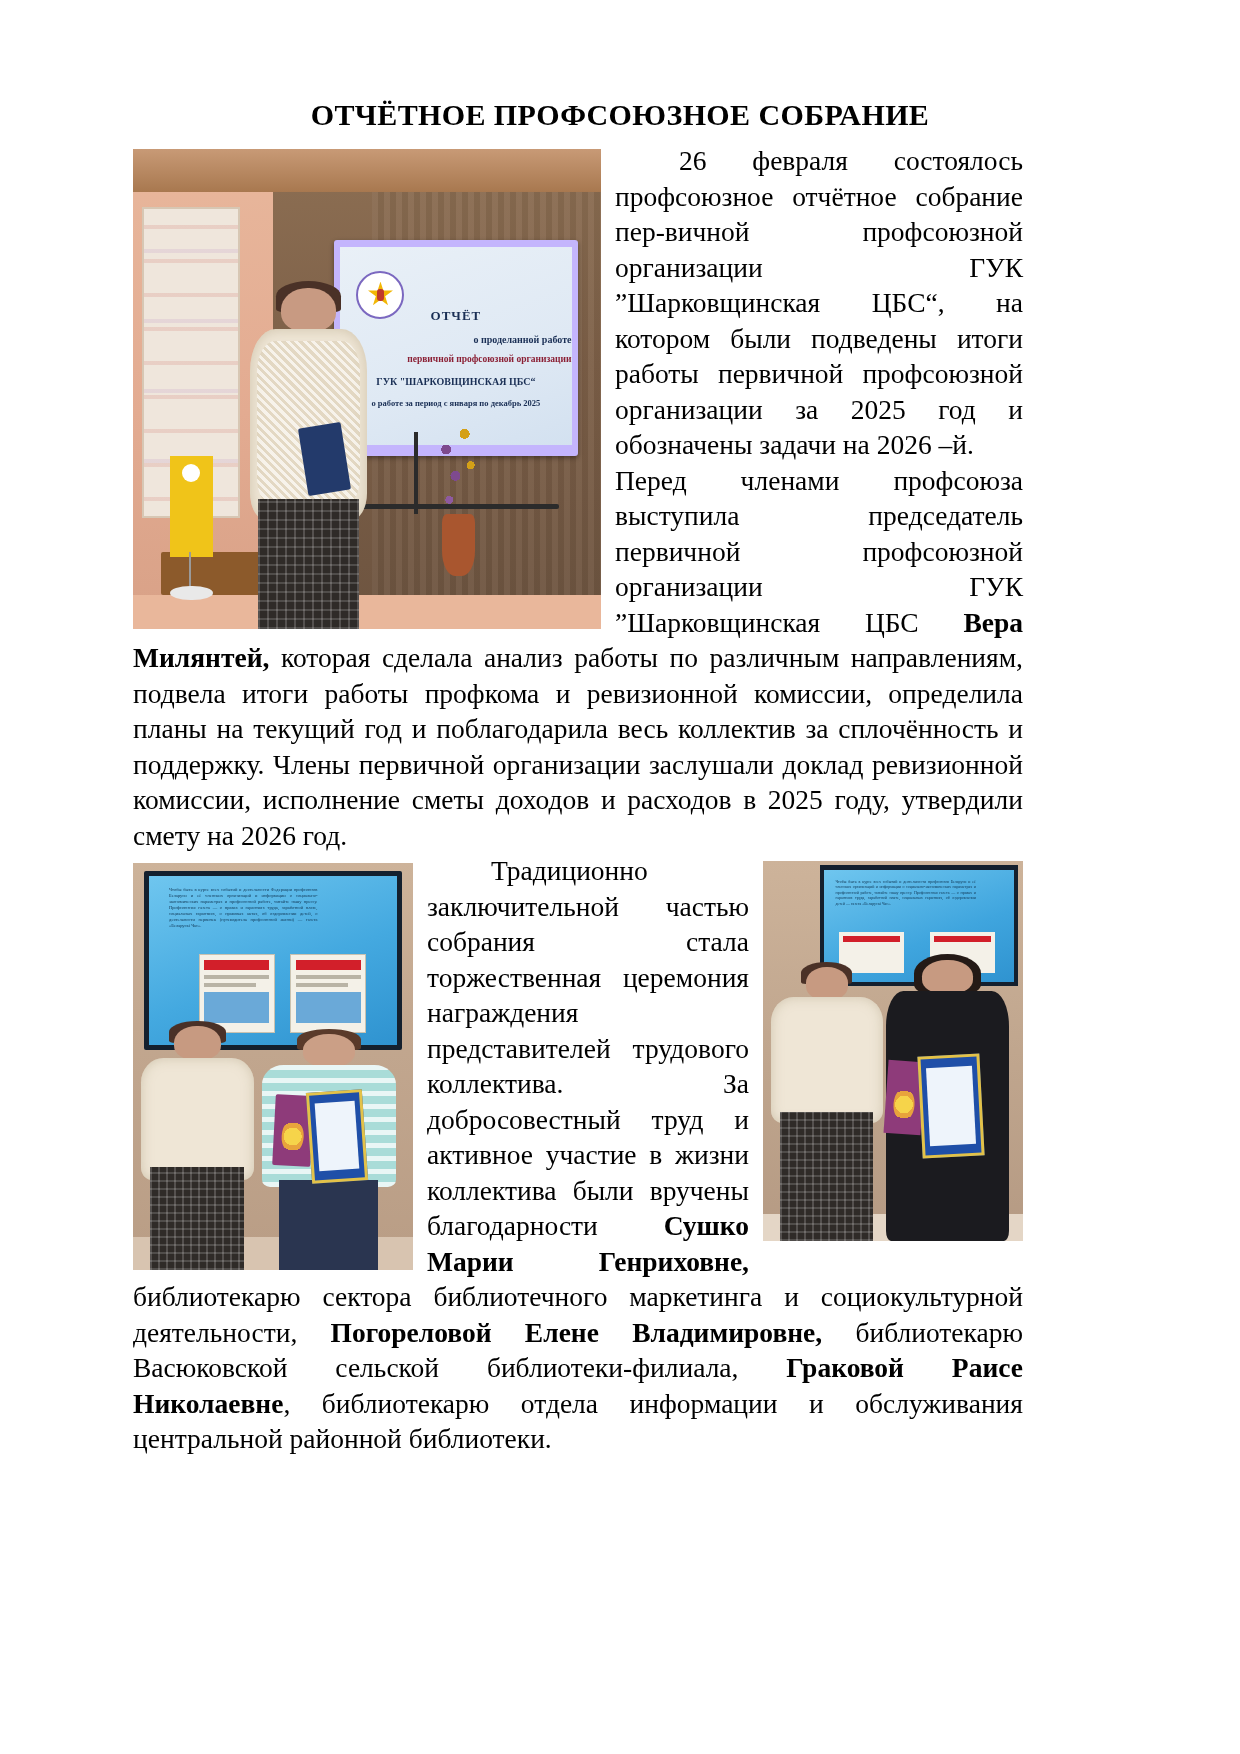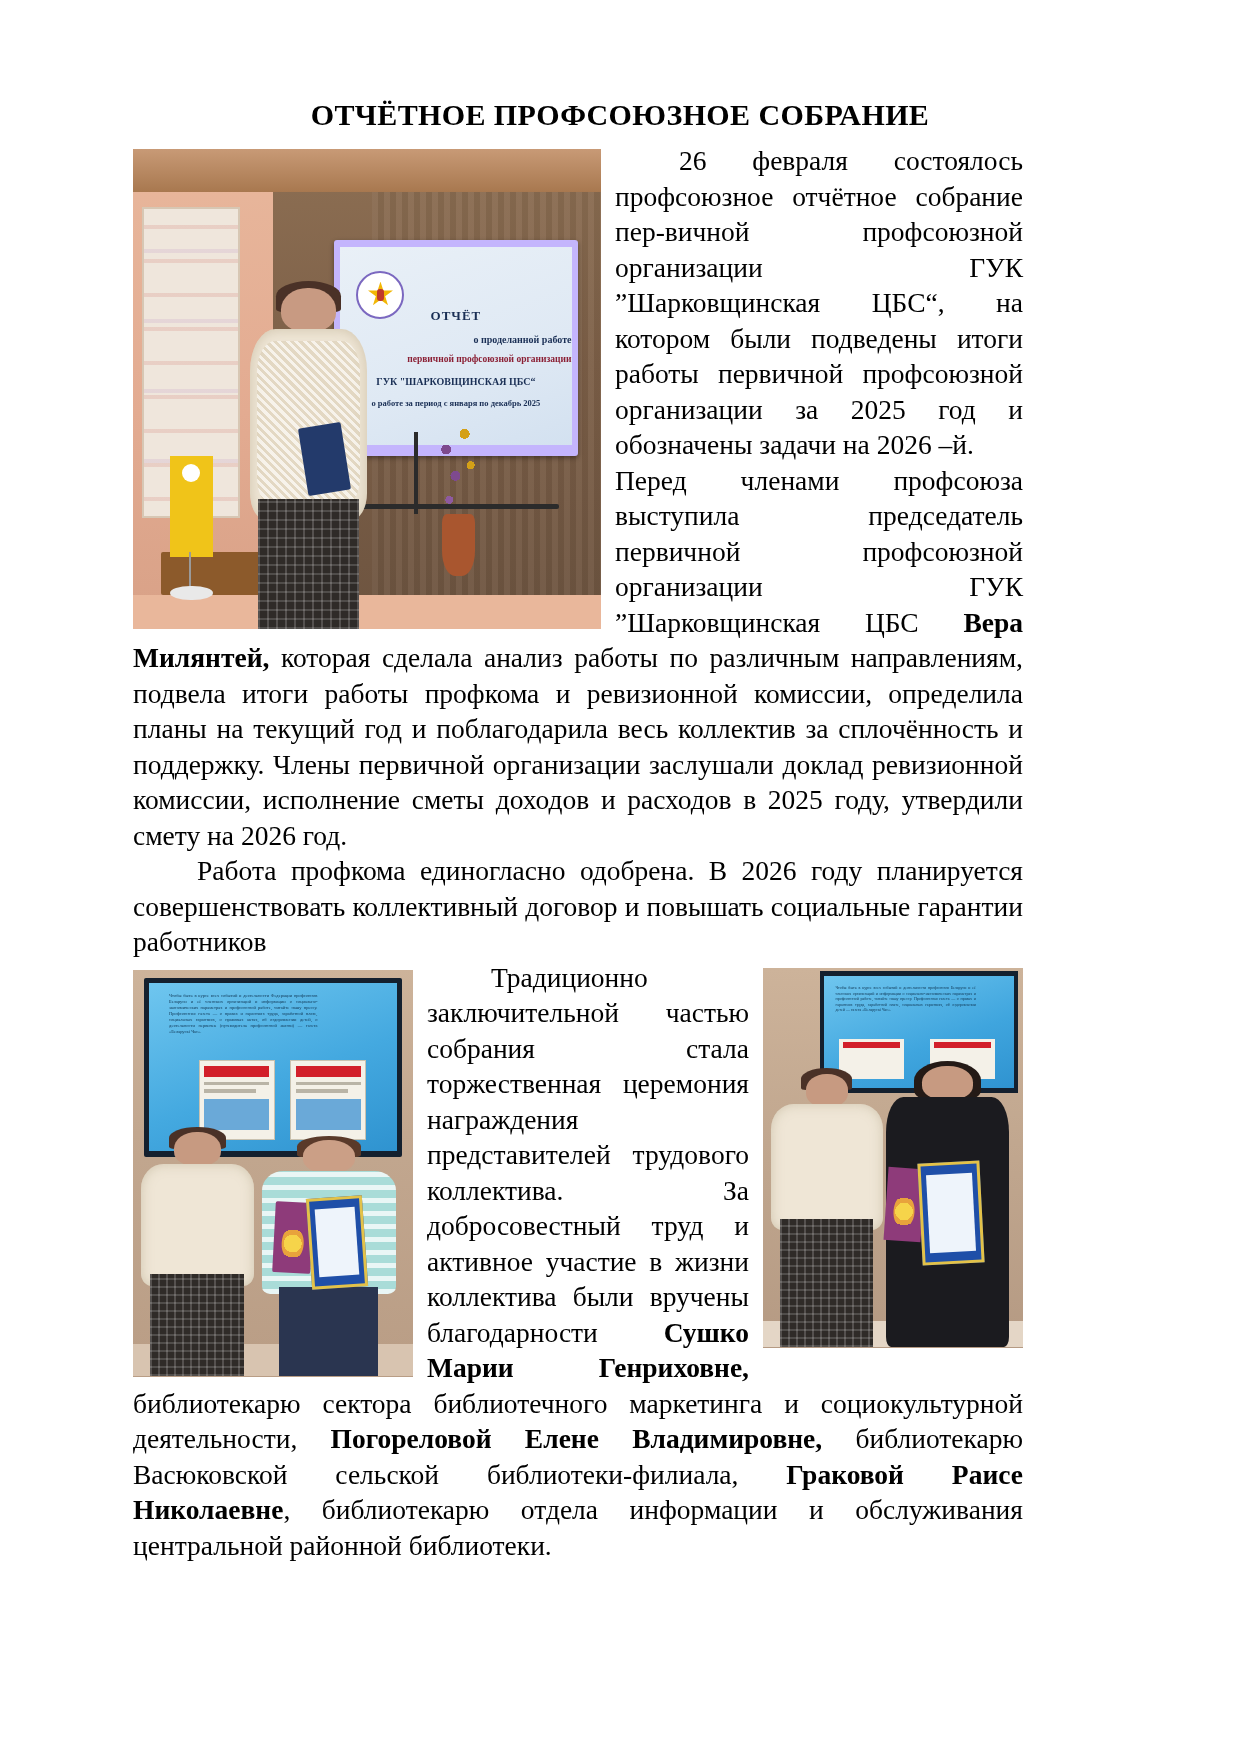--- a/index.html
+++ b/index.html
@@ -246,21 +246,20 @@
         <div class="p1-shawl"></div>
         <div class="p1-skirt"></div>
         <div class="p1-folder"></div>
       </div>
     </div>
 
     <p class="indent">26 февраля  состоялось профсоюзное отчётное собрание пер-вичной профсоюзной организации ГУК ”Шарковщинская ЦБС“, на котором были подведены итоги работы первичной профсоюзной организации за 2025 год и обозначены задачи на 2026 –й.</p>
 
     <p><span>Перед членами профсоюза выступила  председатель первичной профсоюзной организации ГУК ”Шарковщинская ЦБС </span><b>Вера Милянтей,</b><span> которая сделала анализ работы по различным направлениям, подвела итоги работы профкома и ревизионной комиссии, определила планы на текущий год и поблагодарила весь коллектив за сплочённость и поддержку. Члены первичной организации заслушали доклад ревизионной комиссии, исполнение сметы доходов и расходов в 2025 году, утвердили смету на 2026 год.</span></p>
 
-    <p class="indent">Работа профкома единогласно одобрена. В 2026 году планируется совершенствовать коллективный договор и повышать социальные гарантии работников</p>
 
 
     <div class="photo photo-2">
       <div class="p2-wall"></div>
       <div class="p2-screen">
         <div class="p2-slide">
           <div class="p2-stext">
             Чтобы быть в курсе всех событий и деятельности Федерации профсоюзов Беларуси и её членских организаций и информации о социально-экономических параметрах и профсоюзной работе, читайте нашу прессу. Профсоюзная газета — о правах и гарантиях труда, заработной плате, социальных гарантиях, о правовых актах, об оздоровлении детей, о деятельности первичек (путеводитель профсоюзной жизни) — газета «Беларускі Час».
           </div>
           <div class="p2-np1">

